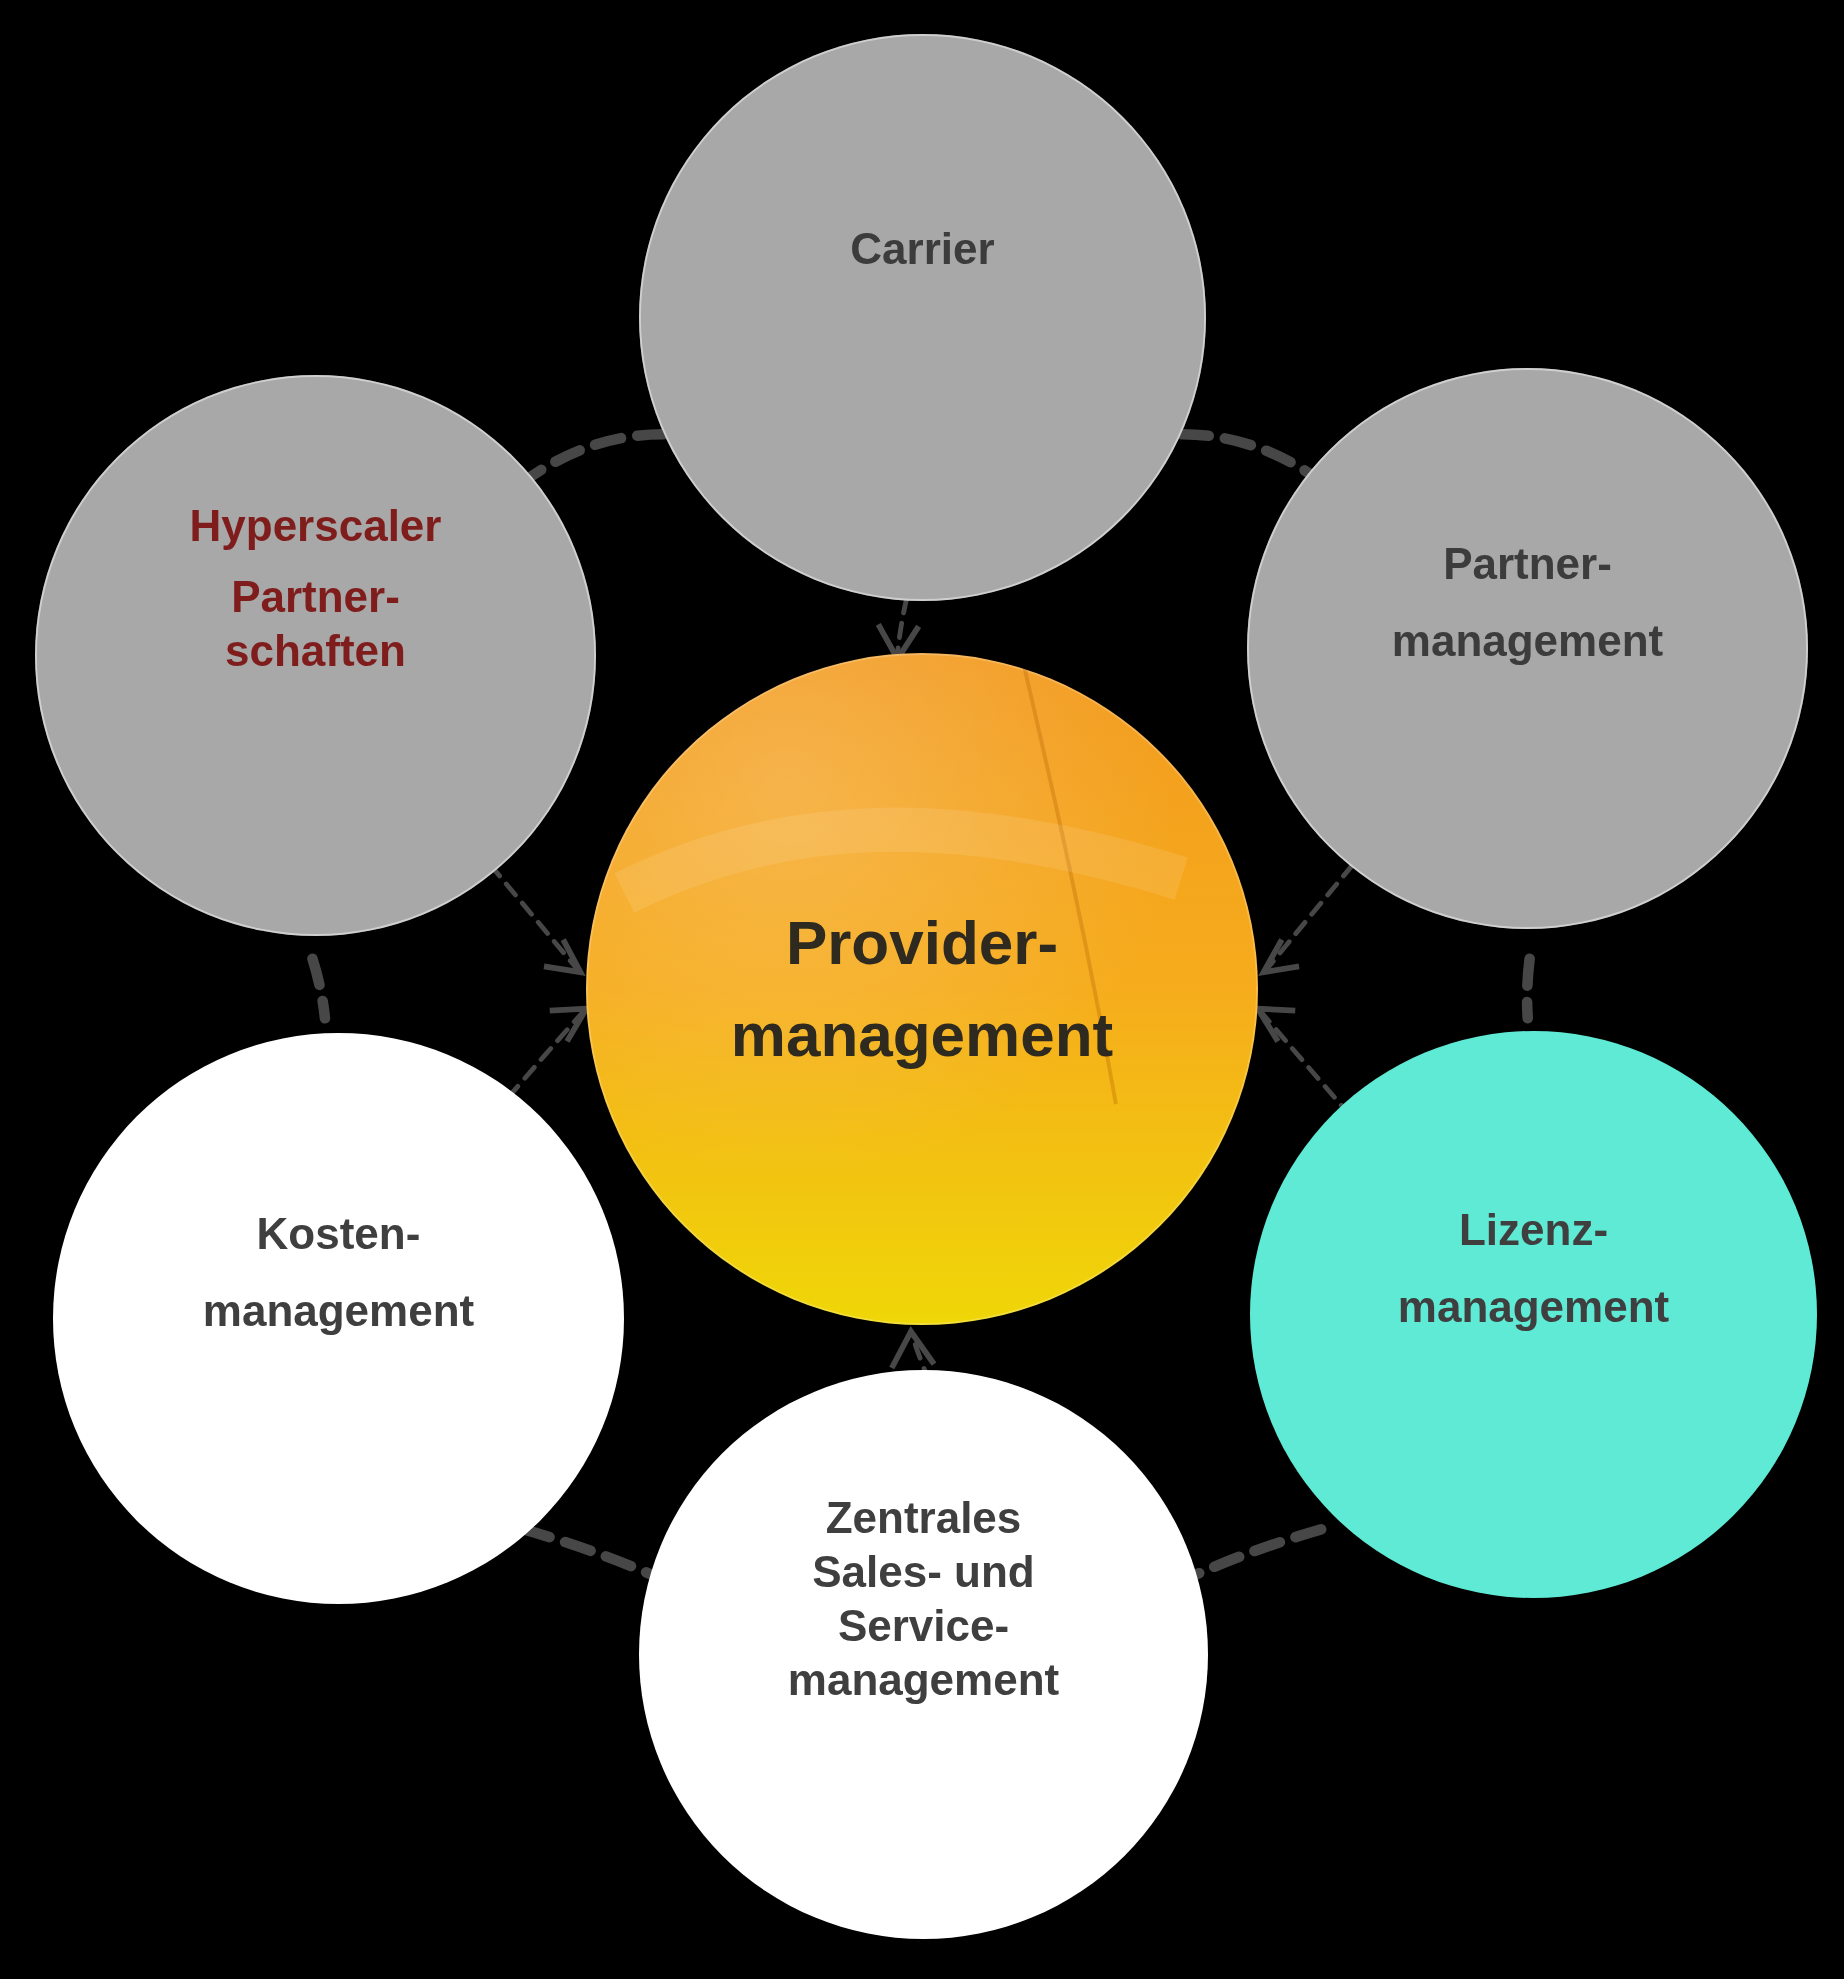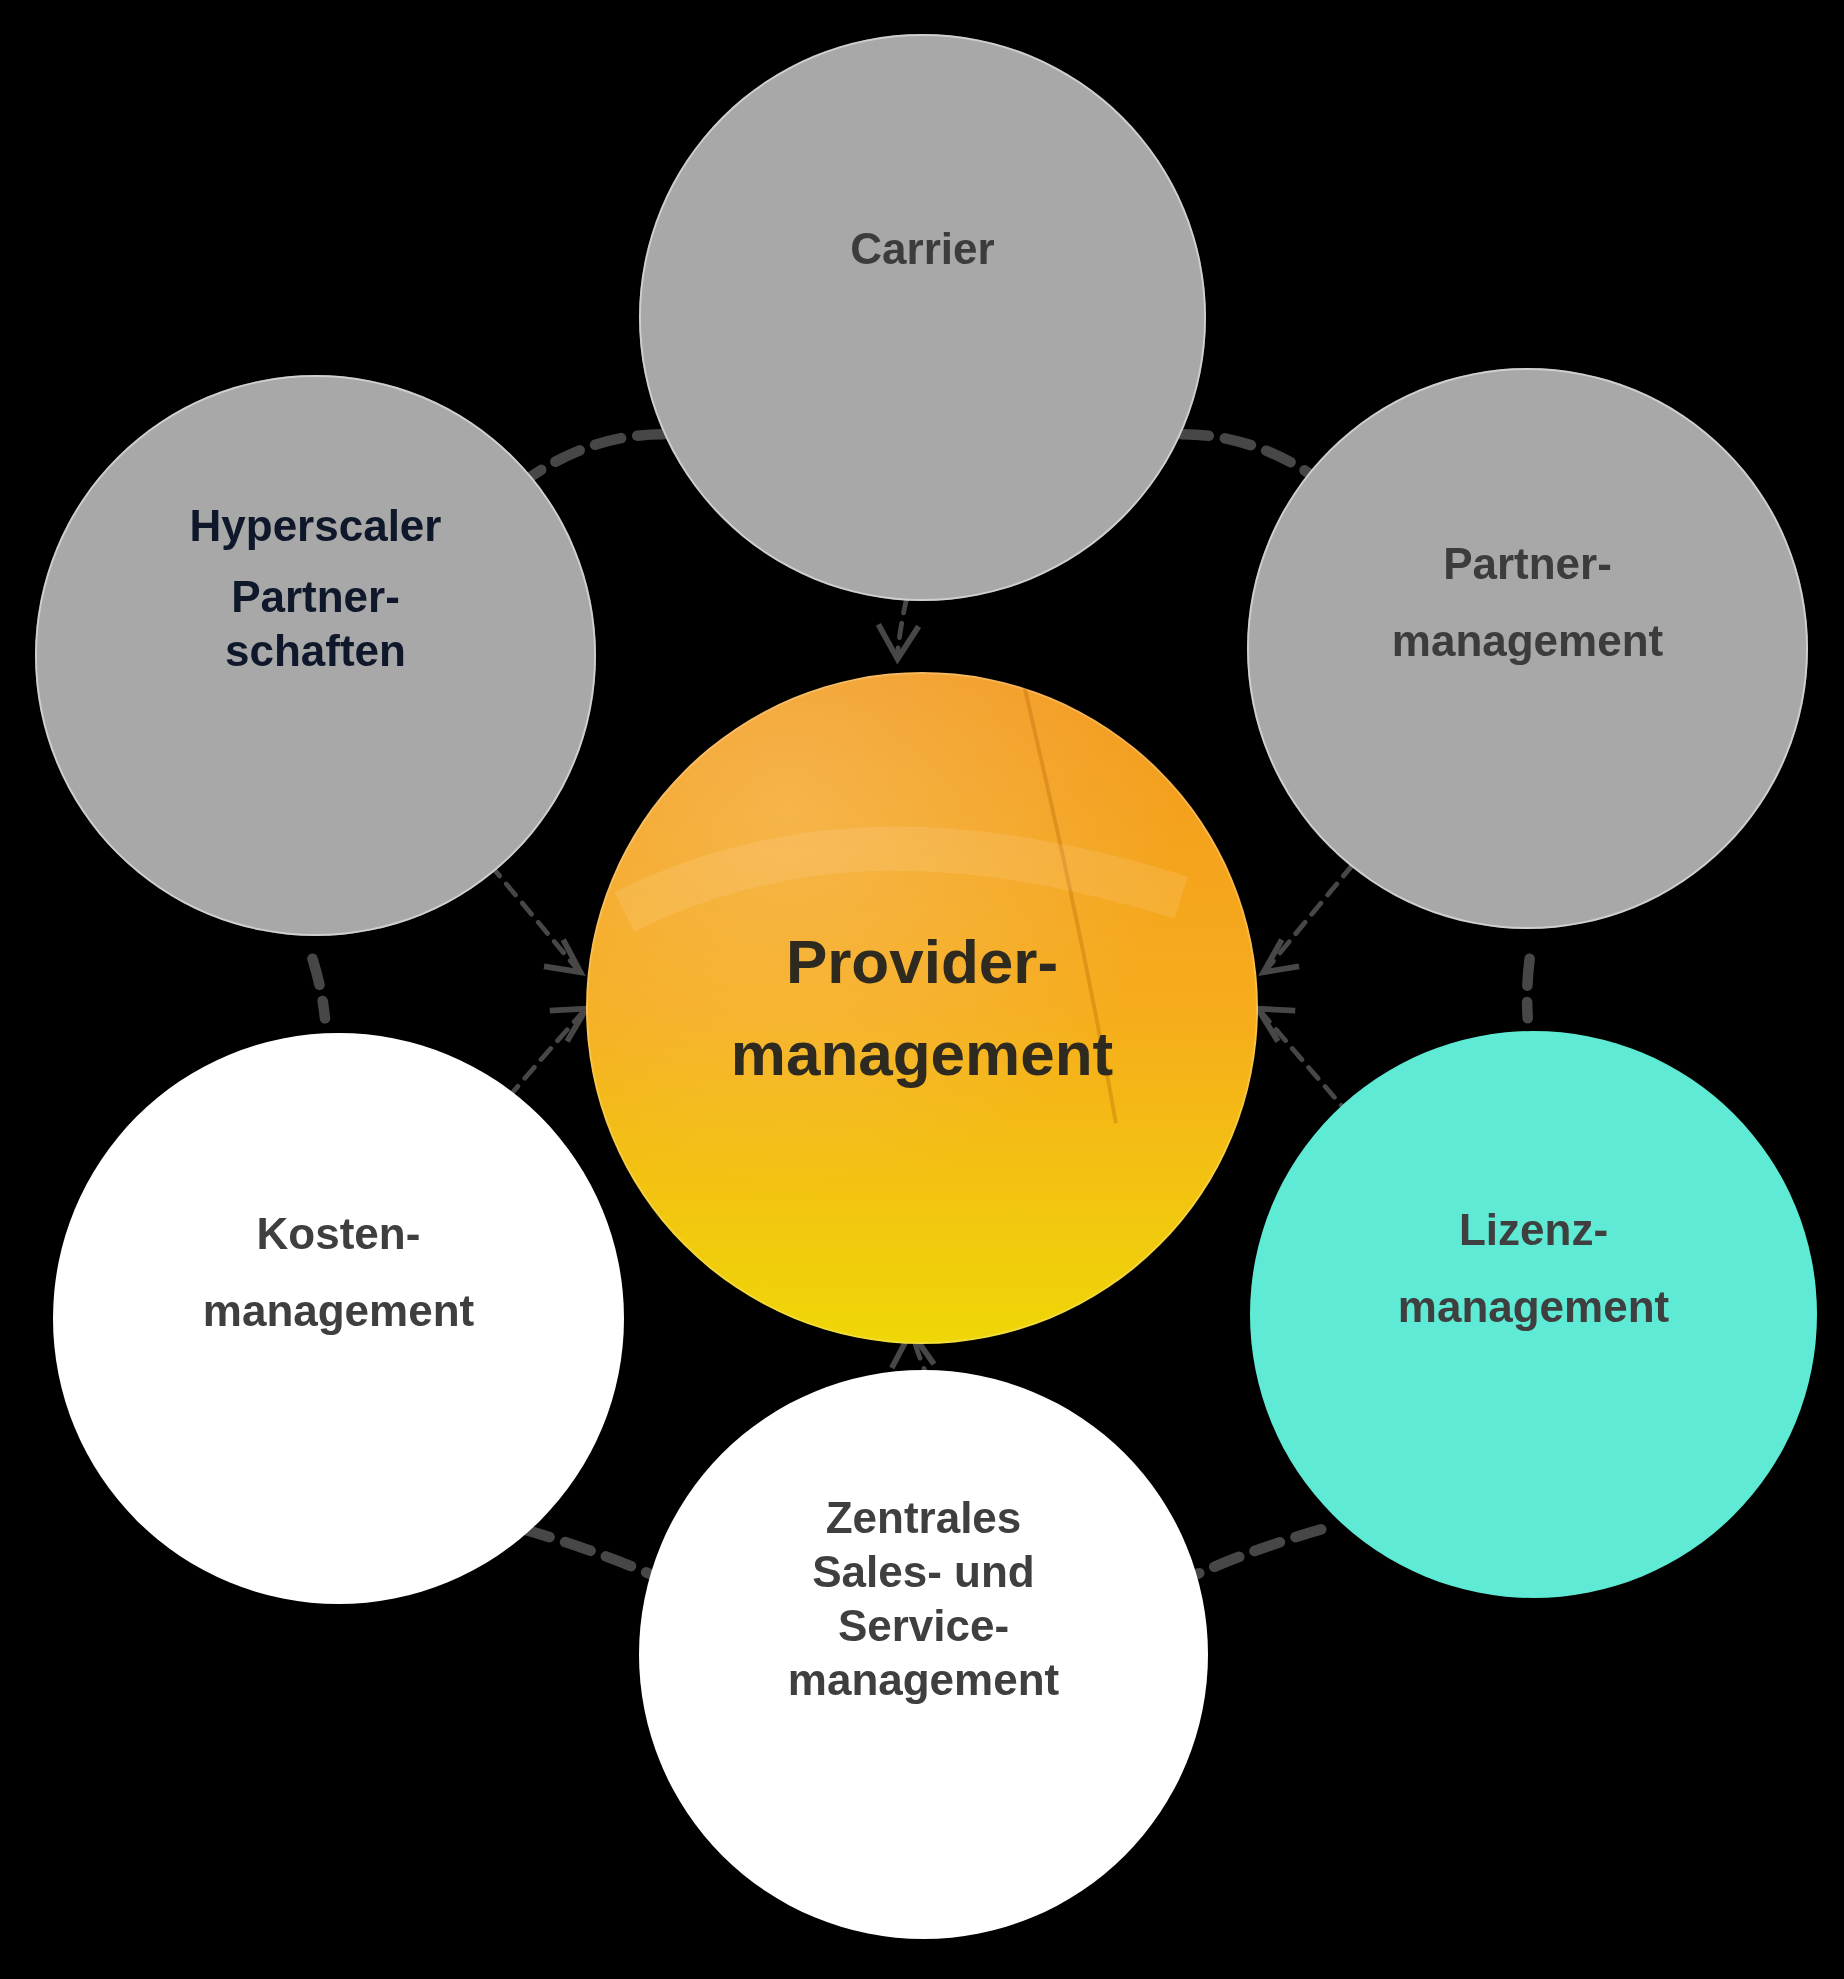--- a/index.html
+++ b/index.html
@@ -34,21 +34,21 @@
   
   .node-carrier    {left:639px; top:34px;   width:567px;height:567px;}
   .node-hyperscaler{left:35px;  top:375px;  width:561px;height:561px;}
   .node-partner    {left:1247px;top:368px;  width:561px;height:561px;}
   .node-kosten     {left:53px;  top:1033px; width:571px;height:571px;}
   .node-lizenz     {left:1250px;top:1031px; width:567px;height:567px;}
   .node-zentrales  {left:639px; top:1370px; width:569px;height:569px;}
   .node-gray{box-shadow:inset 0 0 0 1.9px rgba(255,255,255,.45);}
 
   .center-node{
-    left:586px;top:672px;width:672px;height:672px;
+    left:586px;top:653px;width:672px;height:672px;
     font-size:62px;
     box-shadow:inset 0 0 0 1.9px rgba(255,255,255,.22);
   }
   .center-node .swirl{position:absolute;left:0;top:0;width:672px;height:672px;border-radius:50%;}
   .center-node .label{position:relative;}
   .center-label .line{line-height:92px;white-space:nowrap;}
 </style>
 </head>
 <body style="background: rgb(0, 0, 0);">
 
@@ -76,21 +76,21 @@
     <path class="conn radial" d="M978,1462 Q960,1424 950,1392"></path>
     <polyline class="arrowhead" points="928,1424 948,1386 972,1420"></polyline>
   </svg>
 
   <div class="circle node node-gray node-carrier" style="background: rgb(168, 168, 168); color: rgb(60, 60, 60);">
     <div class="label gap2">
         <div class="line">Carrier</div>
       </div>
   </div>
 
-  <div class="circle node node-gray node-hyperscaler" style="background: rgb(168, 168, 168); color: #0f172a;">
+  <div class="circle node node-gray node-hyperscaler" style="background: rgb(168, 168, 168); color: #7f1d1d;">
     <div class="label">
         <div class="line">Hyperscaler</div>
         <div class="line">Partner-</div>
         <div class="line">schaften</div>
       </div>
   </div>
 
   <div class="circle node node-gray node-partner" style="background: rgb(168, 168, 168); color: rgb(60, 60, 60);">
     <div class="label gap2">
         <div class="line">Partner-</div>

